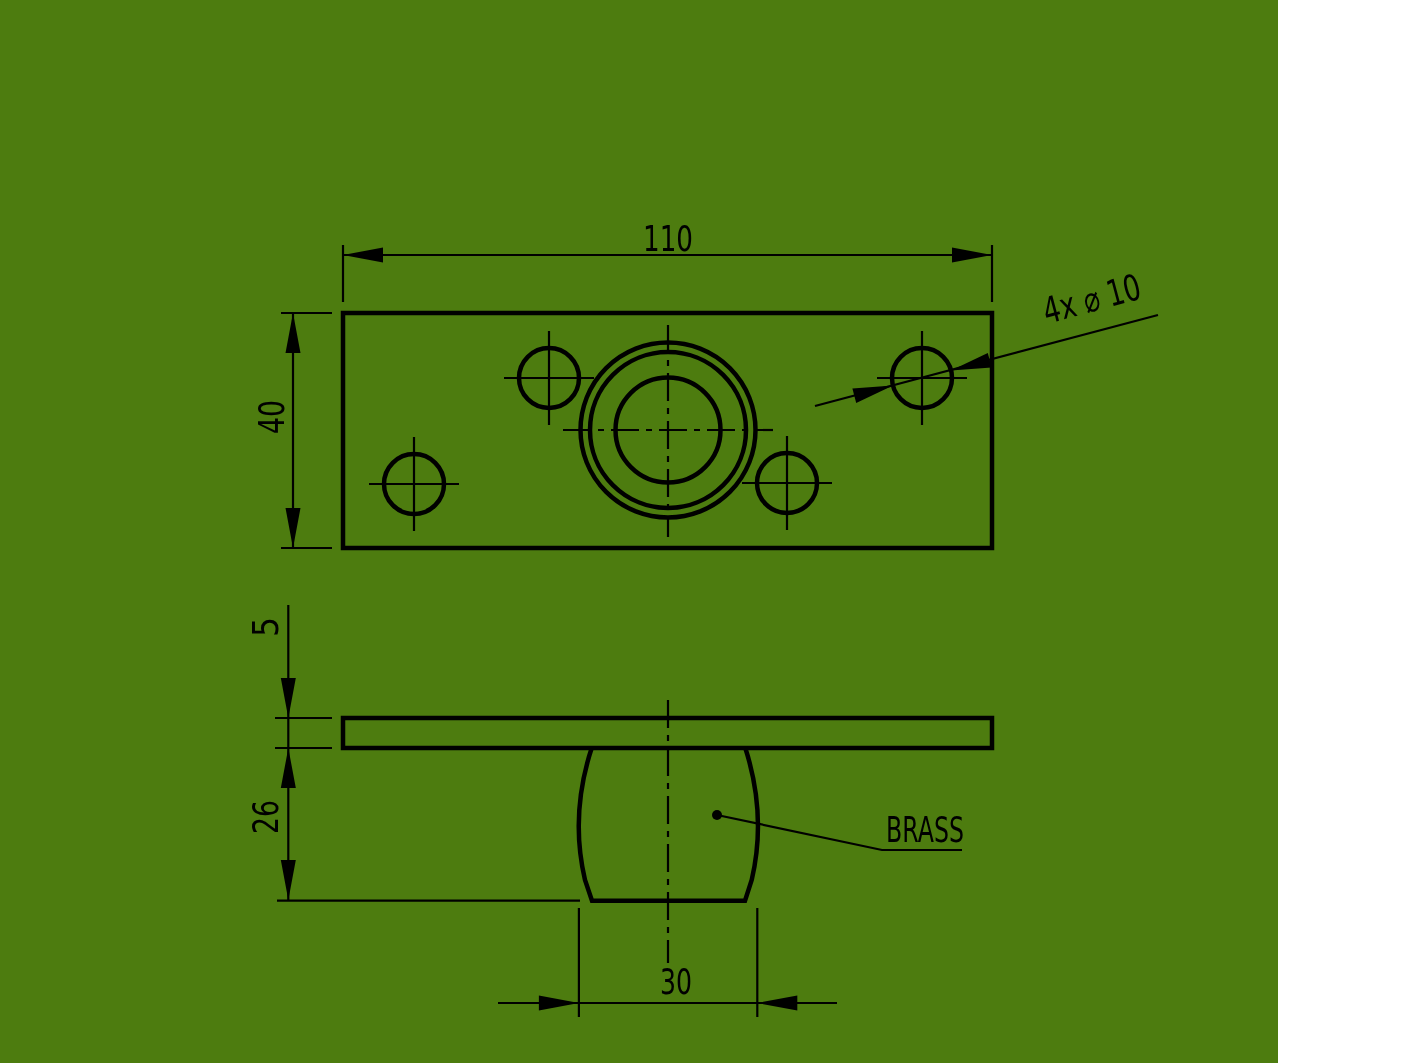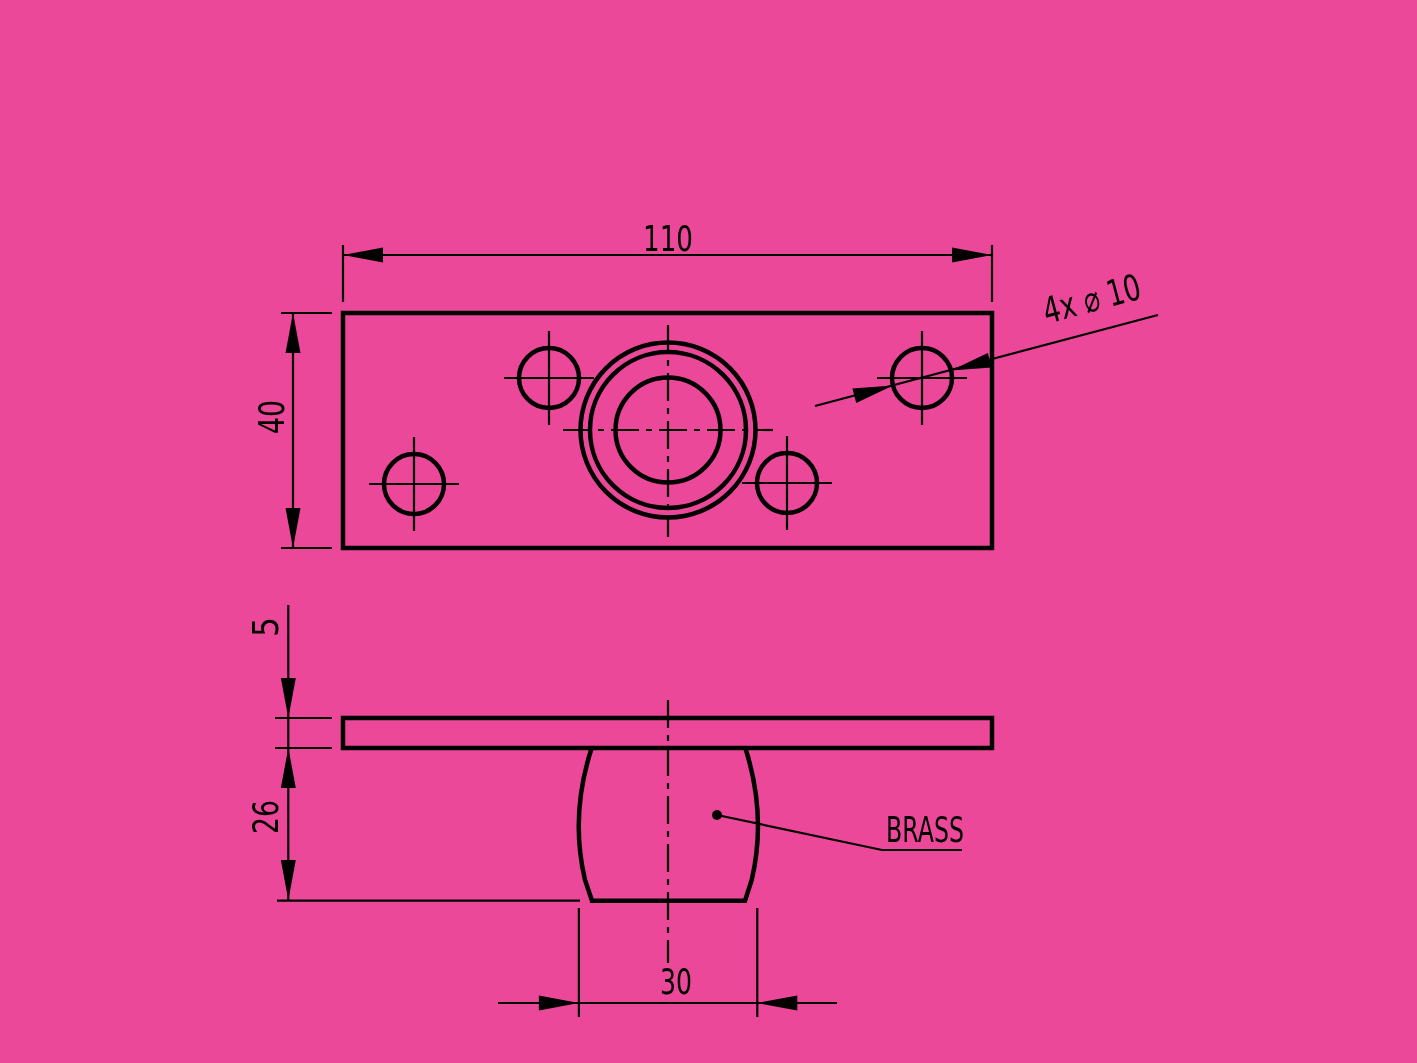--- a/index.html
+++ b/index.html
@@ -1,23 +1,23 @@
 <!DOCTYPE html>
 <html><head>
 <meta charset="utf-8">
 <style>
   html, body {
     margin: 0;
     padding: 0;
     background: #ffffff;
   }
   .drawing-wrap {
-    width: 1417px;
+    width: 1278px;
     height: 1063px;
-    background: #ec4899;
+    background: #4d7c0f;
     position: relative;
     overflow: hidden;
   }
   svg { display: block; }
   .obj {            
     stroke: #000000;
     stroke-width: 4.5;
     fill: none;
   }
   .thin {           

